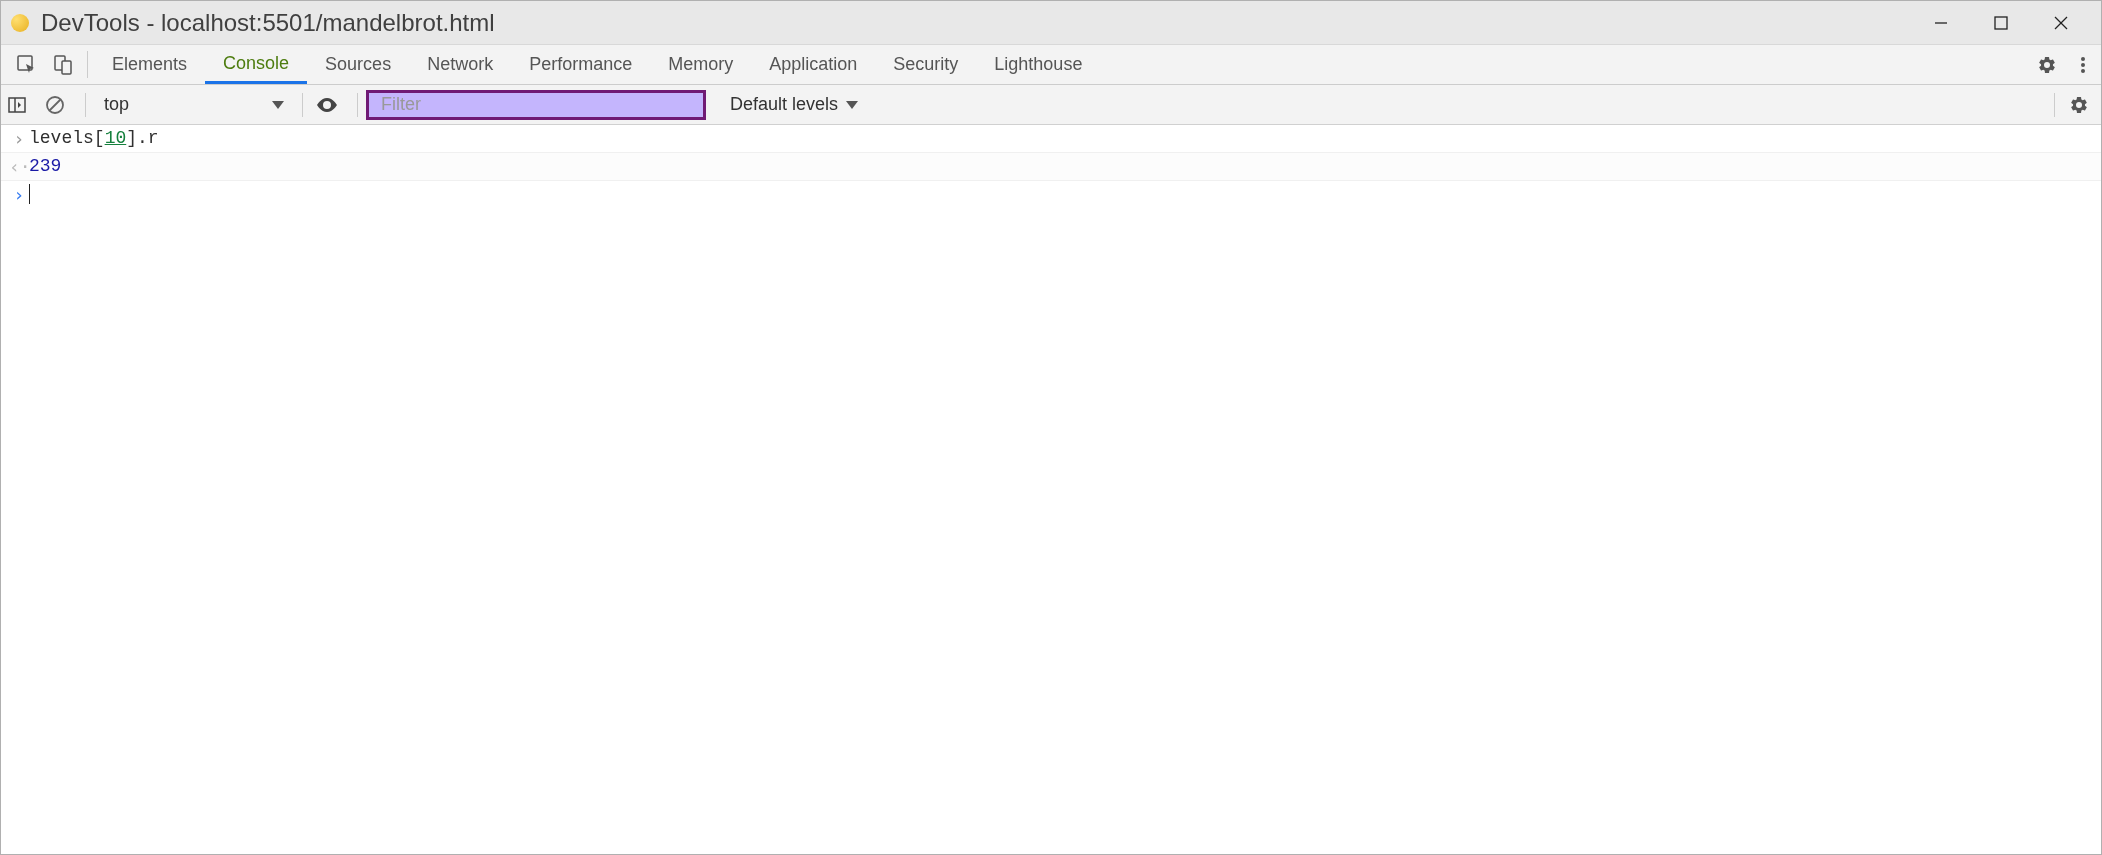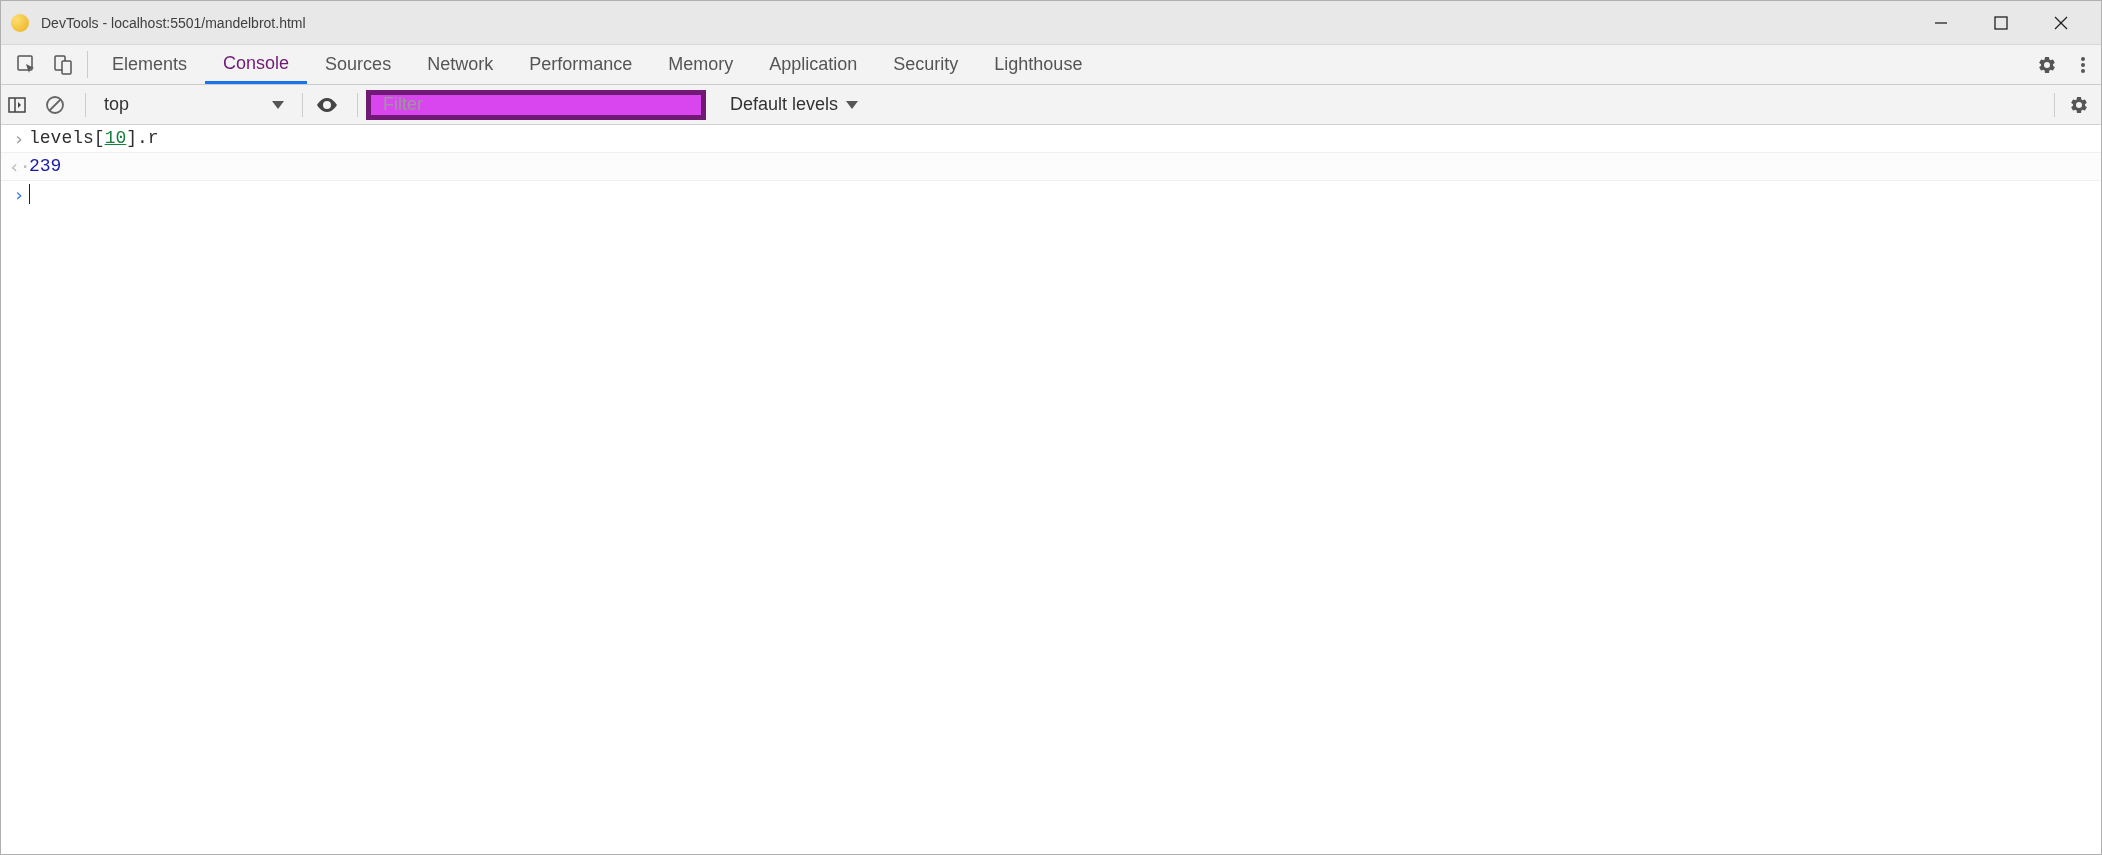--- a/index.html
+++ b/index.html
@@ -3,41 +3,41 @@
 <meta charset="utf-8">
 <style>
   * { box-sizing: border-box; margin: 0; padding: 0; }
   html, body { width: 100%; height: 100%; font-family: "Segoe UI", Arial, sans-serif; font-size: 14px; color: #303030; background: #fff; }
   
   .window { width: 2102px; height: 855px; border: 1px solid #b0b0b0; display: flex; flex-direction: column; background: #fff; }
   
   
   .titlebar { height: 44px; background: #e8e8e8; display: flex; align-items: center; padding: 0 10px; border-bottom: 1px solid #d8d8d8; }
   .titlebar .tb-icon { width: 18px; height: 18px; border-radius: 50%; background: radial-gradient(circle at 30% 30%, #ffdf70, #e8b020); margin-right: 12px; }
-  .titlebar .tb-title { font-size: 14px; color: #404040; flex: 0 0 auto; }
+  .titlebar .tb-title { font-size: 24px; color: #404040; flex: 0 0 auto; }
   .titlebar .tb-spacer { flex: 1; }
   .titlebar .tb-btn { width: 60px; height: 44px; display: flex; align-items: center; justify-content: center; cursor: pointer; }
   .titlebar .tb-btn svg { stroke: #222; stroke-width: 1.3; fill: none; }
   
   
   .tabbar { height: 40px; border-bottom: 1px solid #ccc; display: flex; align-items: stretch; background: #f3f3f3; padding-left: 8px; justify-content: flex-end; }
   .tabbar .icon-btn { width: 36px; display: flex; align-items: center; justify-content: center; cursor: pointer; }
   .tabbar .divider { width: 1px; background: #ccc; margin: 6px 6px; }
   .tabbar .tabs { display: flex; align-items: stretch; }
   .tabbar .tab { padding: 0 18px; display: flex; align-items: center; font-size: 18px; color: #555; cursor: pointer; }
-  .tabbar .tab.active { color: #701a75; border-bottom: 3px solid #1a73e8; font-weight: 400; }
+  .tabbar .tab.active { color: #4d7c0f; border-bottom: 3px solid #1a73e8; font-weight: 400; }
   .tabbar .spacer { flex: 1; }
   
   
   .toolbar { height: 40px; border-bottom: 1px solid #d0d0d0; background: #f3f3f3; display: flex; align-items: center; padding: 0 0; }
   .toolbar .tool-btn { width: 32px; height: 32px; display: flex; align-items: center; justify-content: center; cursor: pointer; margin-right: 6px; }
   .toolbar .divider { width: 1px; background: #ccc; height: 24px; margin: 0 8px; }
   .toolbar .context-select { display: flex; align-items: center; height: 30px; padding: 0 10px; cursor: pointer; font-size: 18px; color: #333; min-width: 200px; justify-content: space-between; }
   .toolbar .context-select .dd-caret { margin-left: 70px; }
-  .toolbar .filter-input { height: 30px; border: 5px solid #701a75; background: #d946ef; padding: 0 12px; font-size: 18px; width: 340px; outline: none; color: #333; }
+  .toolbar .filter-input { height: 30px; border: 3px solid #701a75; background: #c4b5fd; padding: 0 12px; font-size: 18px; width: 340px; outline: none; color: #333; }
   .toolbar .filter-input::placeholder { color: #999; }
   .toolbar .levels { display: flex; align-items: center; font-size: 18px; color: #333; margin-left: 24px; cursor: pointer; }
   .toolbar .spacer { flex: 1; }
   
   
   .console { flex: 1; background: #fff; font-family: Consolas, "Courier New", monospace; font-size: 18px; overflow-y: auto; }
   .console .row { display: flex; align-items: flex-start; padding: 3px 8px; border-bottom: 1px solid #f0f0f0; min-height: 26px; }
   .console .gutter { width: 20px; color: #999; font-family: Consolas, monospace; text-align: center; user-select: none; }
   .console .content { flex: 1; white-space: pre; }
   .console .num { color: #15803d; text-decoration: underline; }

